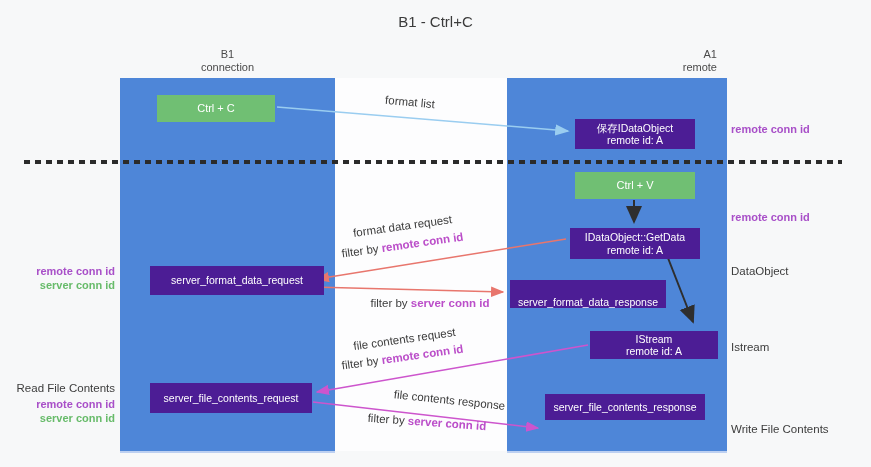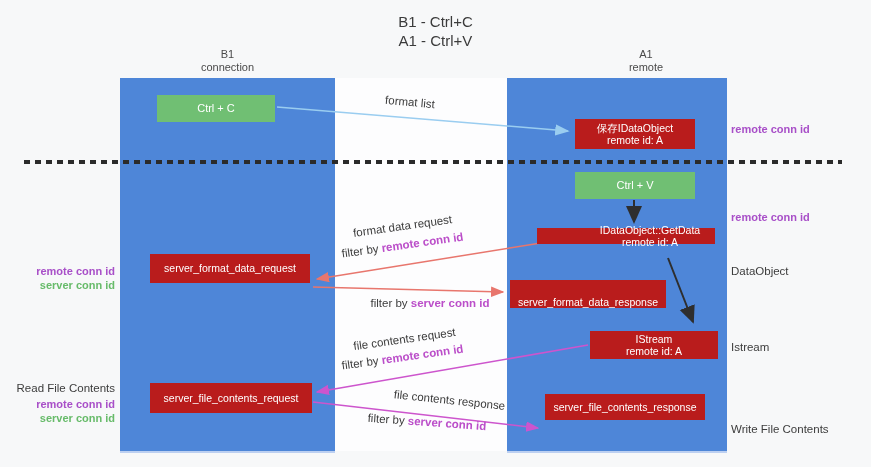--- a/index.html
+++ b/index.html
@@ -4,41 +4,41 @@
 <style>
   html,body{margin:0;padding:0;}
   body{font-family:"Liberation Sans", sans-serif; background:#f7f8f9;}
   #canvas{position:relative;width:871px;height:467px;overflow:hidden;background:#f7f8f9;}
   .abs{position:absolute;}
 
   #title{top:12px;left:0;width:871px;text-align:center;font-size:15px;line-height:19px;color:#3b3b3b;}
 
   .lane-header{top:48px;text-align:center;font-size:11px;line-height:13px;color:#4a4a4a;}
   #hdr-left{left:120px;width:215px;}
-  #hdr-right{left:536px;width:220px;}
+  #hdr-right{left:497px;width:220px;text-align:right;}
 
   .lane{top:78px;height:373px;background:#4e86d8;border-bottom:2px solid #bdd0f1;}
   #lane-left{left:120px;width:215px;}
   #lane-right{left:507px;width:220px;}
   #gap-strip{left:335px;top:78px;width:172px;height:373px;background:#fdfdfe;}
 
   #dashed-line{left:24px;top:160px;width:818px;height:4px;
     background:repeating-linear-gradient(90deg,#2b2b2b 0 6px,transparent 6px 11px);}
 
   #arrow-layer{left:0;top:0;width:871px;height:467px;pointer-events:none;}
 
   .box{display:flex;flex-direction:column;align-items:center;justify-content:center;
     color:#fff;text-align:center;font-size:11px;line-height:13px;}
   .gbox{background:#70bf73;}
-  .obox{background:#b91c1c;font-size:10.5px;line-height:12.5px;}
+  .obox{background:#4c1d95;font-size:10.5px;line-height:12.5px;}
   #box-ctrl-c{left:157px;top:95px;width:118px;height:27px;}
   #box-save{left:575px;top:119px;width:120px;height:30px;}
   #box-ctrl-v{left:575px;top:172px;width:120px;height:27px;}
-  #box-getdata{left:537px;top:228px;width:130px;height:16px;padding-left:48px;}
-  #box-format-req{left:150px;top:254px;width:160px;height:29px;}
+  #box-getdata{left:570px;top:228px;width:130px;height:31px;}
+  #box-format-req{left:150px;top:266px;width:174px;height:29px;}
   #box-format-resp{left:510px;top:280px;width:156px;height:28px;justify-content:flex-end;}
   #box-istream{left:590px;top:331px;width:128px;height:28px;}
   #box-file-req{left:150px;top:383px;width:162px;height:30px;}
   #box-file-resp{left:545px;top:394px;width:160px;height:26px;}
 
   .alabel{font-size:11.5px;color:#3c3c3c;text-align:center;white-space:nowrap;}
   .fkey{font-weight:bold;color:#bb4ec9;}
   #lbl-format-list{left:345px;top:96px;width:130px;transform:rotate(5deg);}
   #lbl-format-req{left:330px;top:220px;width:145px;transform:rotate(-8deg);}
   #flt-format-req{left:320px;top:239px;width:165px;transform:rotate(-8deg);}
@@ -58,21 +58,20 @@
   .sl-right{left:731px;text-align:left;}
   #sl-r1{top:123px;} #sl-r2{top:211px;} #sl-r3{top:233px;margin-top:32px;} #sl-r4{top:341px;} #sl-r5{top:423px;}
 </style>
 </head>
 <body>
 
 <div id="canvas">
 
   <div class="abs" id="title">
     <div>B1 - Ctrl+C</div>
-    <div>A1 - Ctrl+V</div>
   </div>
 
   <div class="abs lane-header" id="hdr-left">
     <div>B1</div>
     <div>connection</div>
   </div>
   <div class="abs lane-header" id="hdr-right">
     <div>A1</div>
     <div>remote</div>
   </div>

